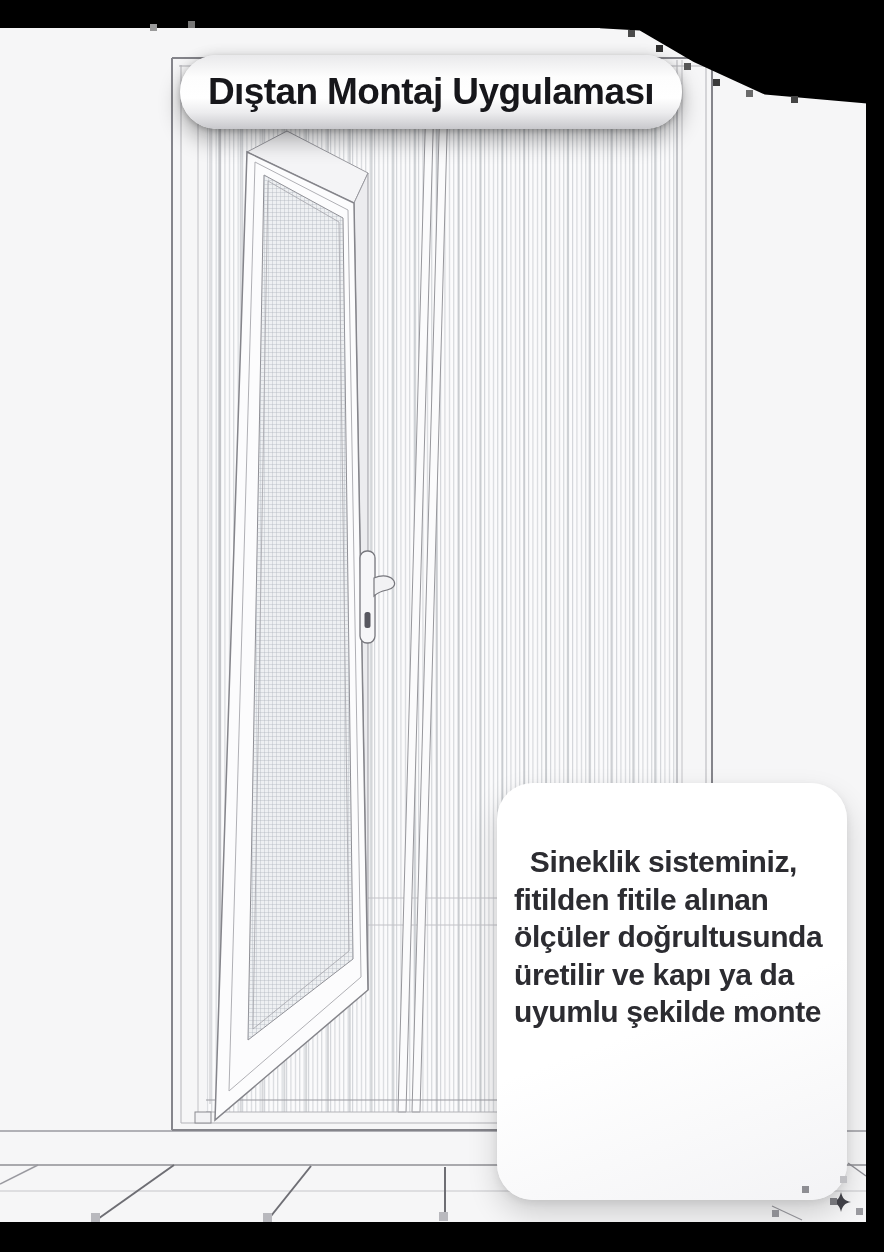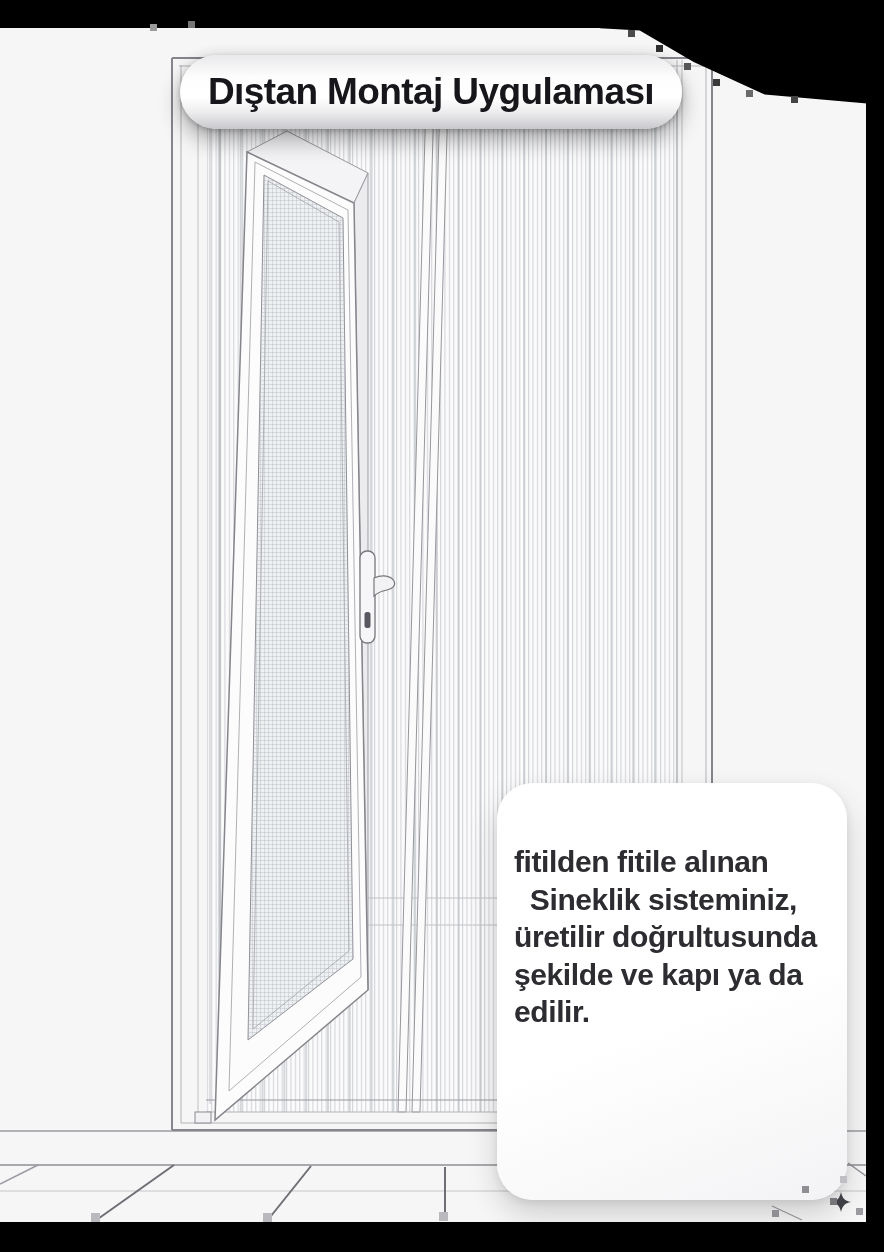--- a/index.html
+++ b/index.html
@@ -131,25 +131,25 @@
       </g>
     </g>
   </svg>
 
   <div class="title-pill">
     <h1>Dıştan Montaj Uygulaması</h1>
   </div>
 
   <div class="info-card">
     <div class="card-text">
+        <div>  Sineklik sisteminiz,</div>
         <div>fitilden fitile alınan</div>
-        <div>  Sineklik sisteminiz,</div>
-        <div>üretilir doğrultusunda</div>
-        <div>şekilde ve kapı ya da</div>
-        <div>edilir.</div>
+        <div>ölçüler doğrultusunda</div>
+        <div>üretilir ve kapı ya da</div>
+        <div>uyumlu şekilde monte</div>
       </div>
   </div>
 
   <svg class="sparkle" viewBox="0 0 24 24">
     <path d="M12,2 C13.5,8.5 15.5,10.5 22,12 C15.5,13.5 13.5,15.5 12,22 C10.5,15.5 8.5,13.5 2,12 C8.5,10.5 10.5,8.5 12,2 Z" fill="#3f3f46"></path>
   </svg>
 
   <div class="bar bar-top"></div>
   <div class="bar bar-right"></div>
   <div class="bar bar-bottom"></div>

